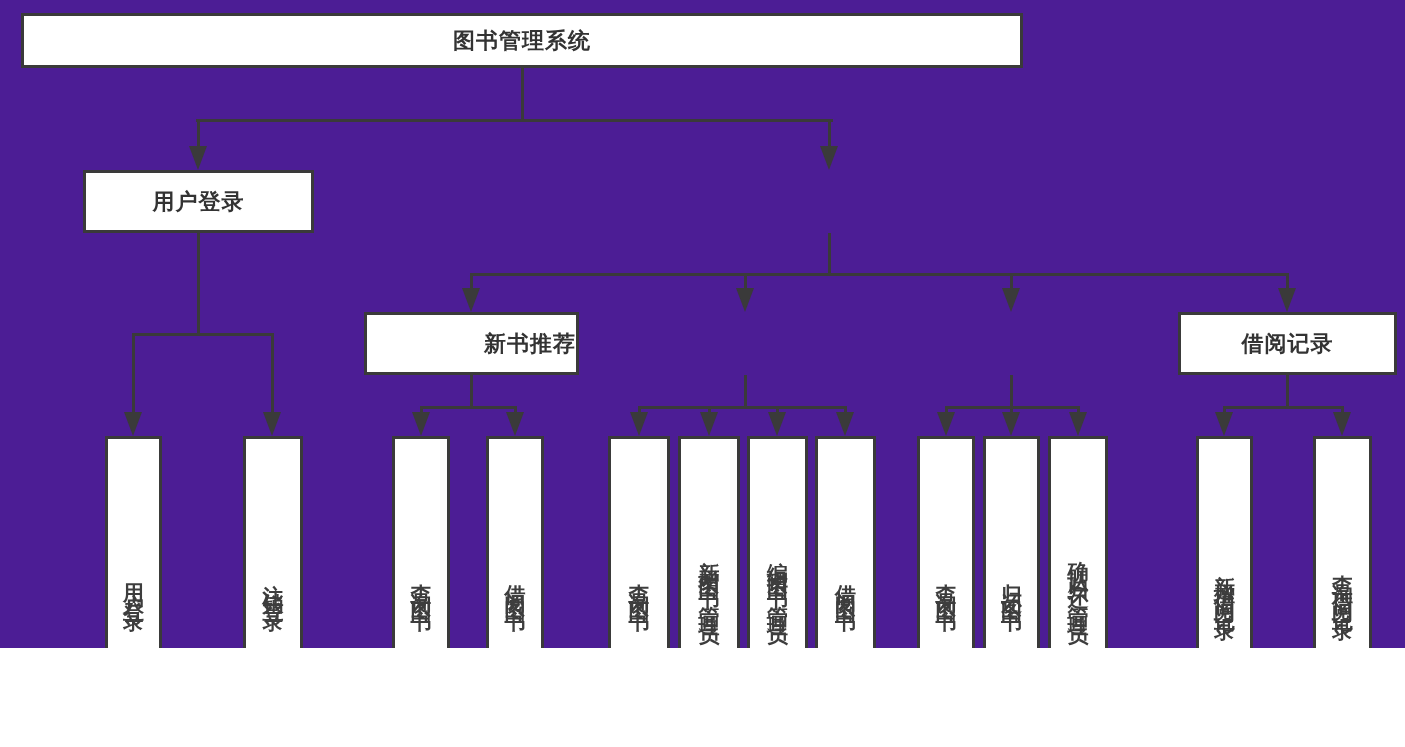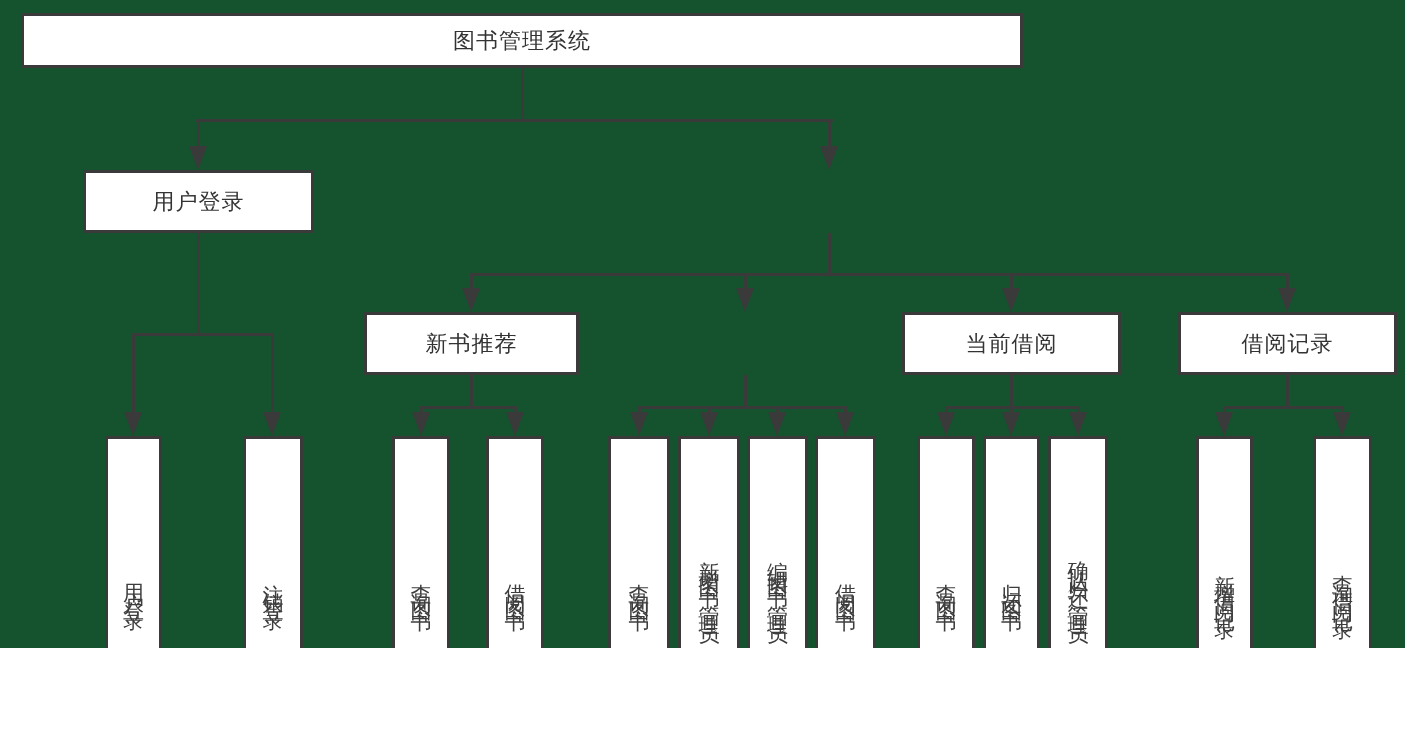--- a/index.html
+++ b/index.html
@@ -1,18 +1,18 @@
 <!DOCTYPE html>
 <html><head>
 <meta charset="utf-8">
 <style>
   html, body { margin:0; padding:0; background:#ffffff; }
   .canvas {
-    position:relative; width:1405px; height:648px; background:#14532d;
-    font-family:"Liberation Sans", sans-serif; overflow:hidden;
+    position:relative; width:1405px; height:648px; background:#4c1d95;
+    font-family:"Liberation Sans", sans-serif; overflow:hidden;font-weight:bold;
   }
   .box {
     position:absolute; box-sizing:border-box;
     border:3px solid #3a3a3a; background:#ffffff;
     display:flex; align-items:center; justify-content:center;
     font-size:22px; color:#333333; letter-spacing:1px; z-index:2;
   }
   .vbox {
     position:absolute; box-sizing:border-box;
     border:3px solid #3a3a3a; background:#ffffff;
@@ -64,25 +64,22 @@
   <div class="hline" style="left:470px;  top:273px; width:818px;"></div>
   <div class="vline" style="left:470px;  top:273px; height:19px;"></div>
   <div class="arrow" style="left:462px;  top:288px;"></div>
   <div class="vline" style="left:744px;  top:273px; height:19px;"></div>
   <div class="arrow" style="left:736px;  top:288px;"></div>
   <div class="vline" style="left:1010px; top:273px; height:19px;"></div>
   <div class="arrow" style="left:1002px; top:288px;"></div>
   <div class="vline" style="left:1286px; top:273px; height:19px;"></div>
   <div class="arrow" style="left:1278px; top:288px;"></div>
 
-  <div class="box" style="left:364px; top:312px; width:215px; height:63px;">
+  <div class="box" style="left:364px; top:312px; width:215px; height:63px;justify-content:flex-end;">
     <span>新书推荐</span>
-  </div>
-  <div class="box" style="left:902px; top:312px; width:219px; height:63px;">
-    <span>当前借阅</span>
   </div>
   <div class="box" style="left:1178px; top:312px; width:219px; height:63px;">
     <span>借阅记录</span>
   </div>
 
   <div class="vline" style="left:470px; top:375px; height:34px;"></div>
   <div class="hline" style="left:420px; top:406px; width:97px;"></div>
   <div class="vline" style="left:420px; top:406px; height:10px;"></div>
   <div class="arrow" style="left:412px; top:412px;"></div>
   <div class="vline" style="left:514px; top:406px; height:10px;"></div>

